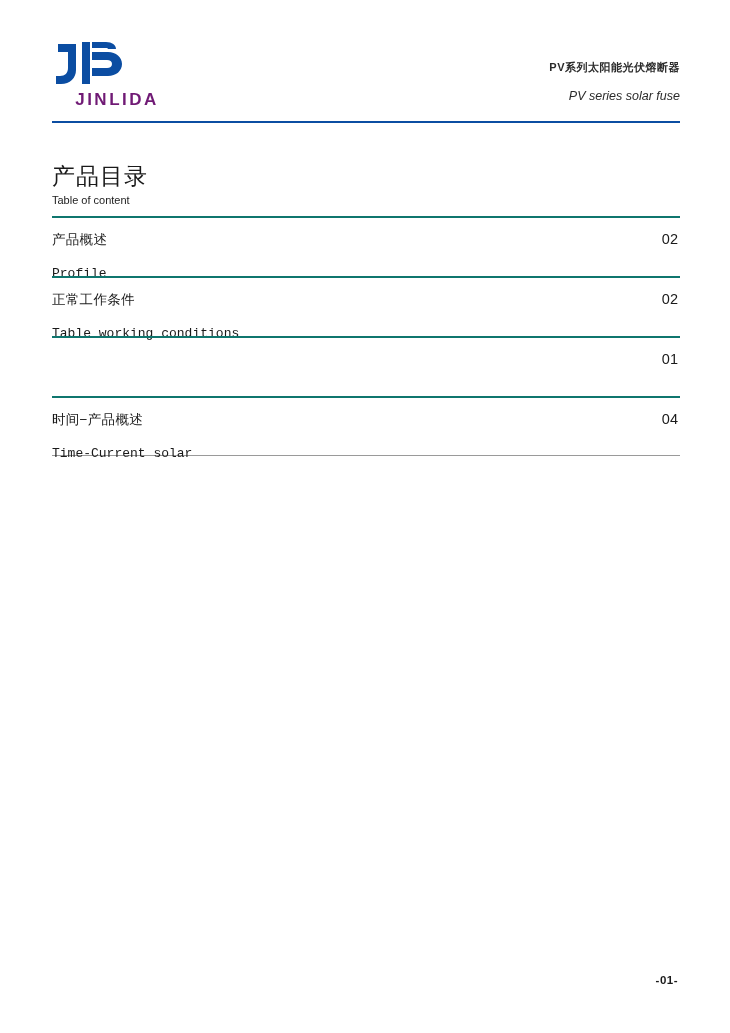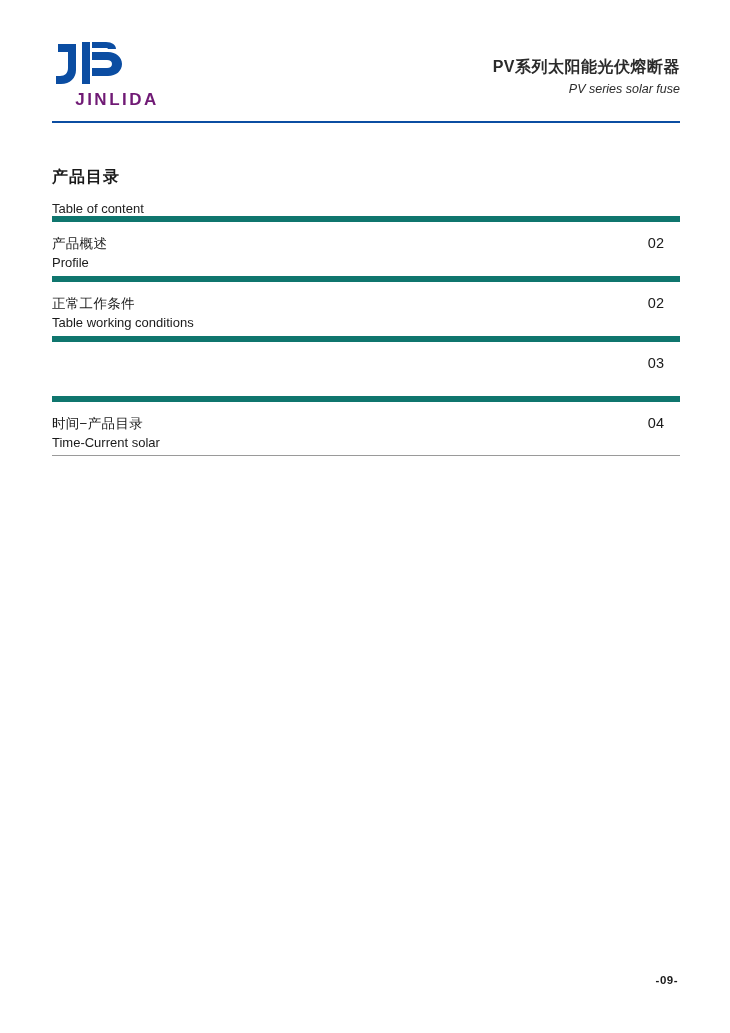--- a/index.html
+++ b/index.html
@@ -51,73 +51,73 @@
     margin-top: 2px;
     text-align: center;
   }
   .header-title {
     position: absolute;
     right: 0;
     top: 16px;
     text-align: right;
   }
   .header-title .cn {
-    font-size: 16px;
+    font-size: 11px;
     font-weight: bold;
     color: #2b2b2b;
     letter-spacing: 0.5px;
     line-height: 22px;
   }
   .header-title .en {
     font-size: 12.5px;
     font-style: italic;
     color: #2b2b2b;
     line-height: 20px;
-    margin-top: 1px;
+    margin-top: 8px;
   }
   .header-rule {
     position: absolute;
     left: 52px;
     top: 121px;
     width: 628px;
     height: 2px;
     background: #0b4da2;
   }
 
   
   .toc-title {
     position: absolute;
     left: 52px;
     top: 163px;
     width: 628px;
   }
   .toc-title .cn {
-    font-size: 16px;
-    font-weight: bold;
+    font-size: 23px;
+    font-weight: normal;
     color: #1a1a1a;
     letter-spacing: 1px;
     line-height: 27px;
   }
   .toc-title .en {
-    font-size: 13px;
+    font-size: 11px;
     color: #222;
     line-height: 20px;
-    margin-top: 9px;
+    margin-top: 0;
   }
 
   
   .toc-list {
     position: absolute;
     left: 52px;
     top: 216px;
     width: 628px;
   }
   .toc-row {
     position: relative;
-    border-top: 6px solid #0f766e;
+    border-top: 2px solid #0f766e;
     height: 60px;
     padding-top: 20px;
     box-sizing: border-box;
   }
   .toc-row:last-child {
     border-bottom: 1px solid #9a9a9a;
   }
   .toc-row .labels {
     position: absolute;
     left: 0;
@@ -126,25 +126,26 @@
   .toc-row .cn {
     font-size: 13.5px;
     color: #1a1a1a;
     line-height: 19px;
     letter-spacing: 0.3px;
   }
   .toc-row .en {
     font-size: 13px;
     color: #1a1a1a;
     line-height: 18px;
-    margin-top: 1px;
+    margin-top: 16px;
+    font-family: Liberation Mono, monospace;
   }
   .toc-row .page-num {
     position: absolute;
-    right: 16px;
+    right: 2px;
     top: 13px;
     font-size: 14.5px;
     color: #1a1a1a;
   }
 
   
   .footer {
     position: absolute;
     right: 52px;
     bottom: 47px;
@@ -201,28 +202,28 @@
 
     <div class="toc-row">
       <div class="labels">
         <div class="cn">正常工作条件</div>
         <div class="en">Table working conditions</div>
       </div>
       <div class="page-num">02</div>
     </div>
 
     <div class="toc-row">
-      <div class="page-num">03</div>
+      <div class="page-num">01</div>
     </div>
 
     <div class="toc-row">
       <div class="labels">
-        <div class="cn">时间−产品目录</div>
+        <div class="cn">时间−产品概述</div>
         <div class="en">Time-Current solar</div>
       </div>
       <div class="page-num">04</div>
     </div>
 
   </div>
 
-  <div class="footer">-09-</div>
+  <div class="footer">-01-</div>
 
 </div>
 
 </body></html>

